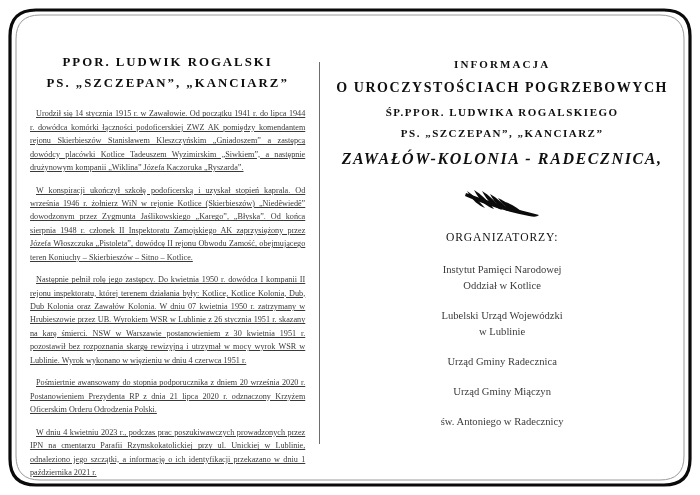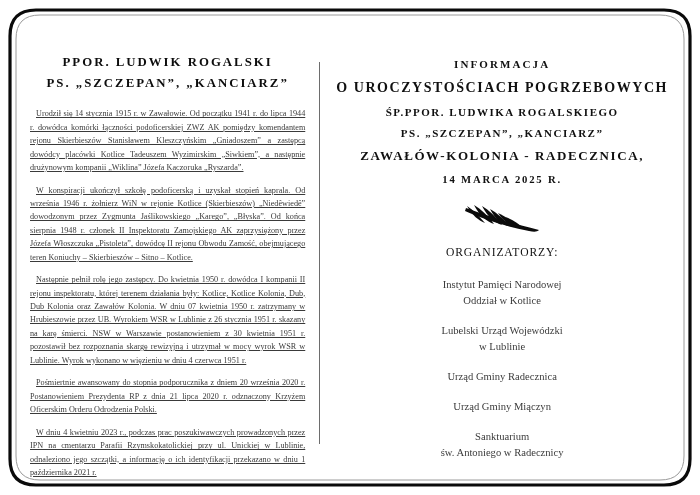--- a/index.html
+++ b/index.html
@@ -87,21 +87,21 @@
     line-height: 1.92;
     font-weight: bold;
     color: #101010;
     margin: 2px 0 0 0;
   }
   .notice-head span { display: block; white-space: nowrap; }
   .notice-head .l1 { font-size: 11px; letter-spacing: 2.1px; }
   .notice-head .l2 { font-size: 14px; letter-spacing: 1.55px; }
   .notice-head .l3 { font-size: 11.0px; letter-spacing: 1.5px; }
   .notice-head .l4 { font-size: 11.0px; letter-spacing: 1.5px; }
-  .notice-head .l5 { font-size: 13px; letter-spacing: 1.6px; }
+  .notice-head .l5 { font-size: 16px; letter-spacing: 1.6px; font-style: italic; }
   .notice-head .l6 { font-size: 10.7px; letter-spacing: 1.8px; }
 
   .ornament {
     margin: 14px auto 12px auto;
     width: 78px;
     height: 30px;
   }
   .ornament svg { display: block; }
 
   .organizers-label {
@@ -152,21 +152,20 @@
   <div class="col-divider"></div>
 
   <div class="col-right">
 
     <div class="notice-head">
       <span class="l1">INFORMACJA</span>
       <span class="l2">O UROCZYSTOŚCIACH POGRZEBOWYCH</span>
       <span class="l3">ŚP.PPOR. LUDWIKA ROGALSKIEGO</span>
       <span class="l4">PS. „SZCZEPAN”, „KANCIARZ”</span>
       <span class="l5">ZAWAŁÓW-KOLONIA - RADECZNICA,</span>
-      <span class="l6">14 MARCA 2025 R.</span>
     </div>
 
     <div class="ornament">
       <svg width="78" height="30" viewBox="0 0 78 30" xmlns="http://www.w3.org/2000/svg">
         <g fill="#0b0b0b">
           <path d="M4 2 C 10 6, 16 12, 22 19 C 16 17, 9 11, 4 2 Z"></path>
           <path d="M11 1 C 18 5, 25 12, 31 20 C 24 18, 16 11, 11 1 Z"></path>
           <path d="M19 2 C 26 6, 33 13, 39 21 C 32 19, 24 12, 19 2 Z"></path>
           <path d="M27 5 C 34 9, 41 15, 46 22 C 39 21, 32 15, 27 5 Z"></path>
           <path d="M35 9 C 42 12, 49 17, 54 23 C 47 22, 40 17, 35 9 Z"></path>
@@ -187,19 +186,18 @@
         <span>Lubelski Urząd Wojewódzki</span>
         <span>w Lublinie</span>
       </li>
       <li class="org-item">
         <span>Urząd Gminy Radecznica</span>
       </li>
       <li class="org-item">
         <span>Urząd Gminy Miączyn</span>
       </li>
       <li class="org-item">
-        <span>Sanktuarium</span>
         <span>św. Antoniego w Radecznicy</span>
       </li>
     </ul>
 
   </div>
 </div>
 
 </body></html>

